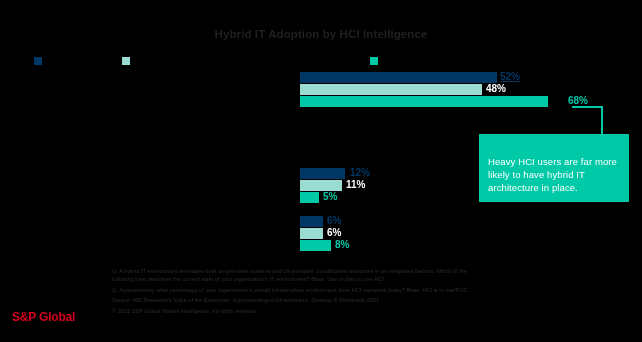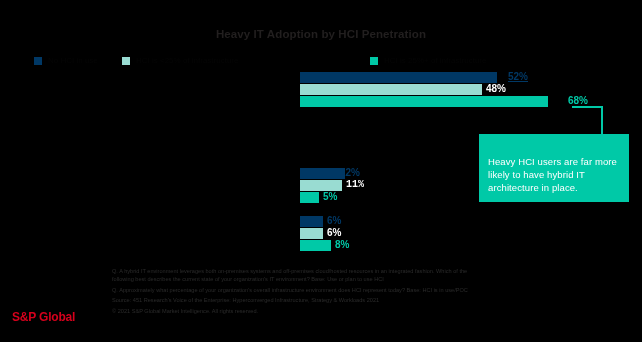--- a/index.html
+++ b/index.html
@@ -102,21 +102,21 @@
     color:#d6001c;
     letter-spacing:-.2px;
     white-space:nowrap;
   }
 </style>
 </head>
 <body>
 
 <div class="slide">
 
-  <div class="chart-title">Heavy IT Adoption by HCI Penetration</div>
+  <div class="chart-title">Hybrid IT Adoption by HCI Intelligence</div>
 
   <div class="legend">
     <div class="legend-item" style="left:34px;">
       <span class="legend-swatch" style="background:#003865;"></span>
       <span class="legend-label">No HCI in use</span>
     </div>
     <div class="legend-item" style="left:122px;">
       <span class="legend-swatch" style="background:#99dcd2;"></span>
       <span class="legend-label">HCI is &lt;25% of infrastructure</span>
     </div>
@@ -124,41 +124,41 @@
       <span class="legend-swatch" style="background:#00c9a7;"></span>
       <span class="legend-label">HCI is 25%+ of infrastructure</span>
     </div>
   </div>
 
   <div class="plot">
 
     <div class="group" style="top:0px;">
       <div class="bar-row">
         <div class="bar" style="width:197px;background:#003865;"></div>
-        <div class="bar-label" style="left:208px;color:#003865;text-decoration:underline;">52%</div>
+        <div class="bar-label" style="left:200px;color:#003865;text-decoration:underline;">52%</div>
       </div>
       <div class="bar-row">
         <div class="bar" style="width:182px;background:#99dcd2;"></div>
         <div class="bar-label" style="left:186px;color:#ffffff;">48%</div>
       </div>
       <div class="bar-row">
         <div class="bar" style="width:248px;background:#00c9a7;"></div>
         <div class="bar-label" style="left:268px;color:#00c9a7;">68%</div>
       </div>
     </div>
 
 
     <div class="group" style="top:96px;">
       <div class="bar-row">
         <div class="bar" style="width:45px;background:#003865;"></div>
-        <div class="bar-label" style="left:40px;color:#003865;">12%</div>
+        <div class="bar-label" style="left:50px;color:#003865;">12%</div>
       </div>
       <div class="bar-row">
         <div class="bar" style="width:42px;background:#99dcd2;"></div>
-        <div class="bar-label" style="left:46px;color:#ffffff;font-family:Liberation Mono, monospace;">11%</div>
+        <div class="bar-label" style="left:46px;color:#ffffff;">11%</div>
       </div>
       <div class="bar-row">
         <div class="bar" style="width:19px;background:#00c9a7;"></div>
         <div class="bar-label" style="left:23px;color:#00c9a7;">5%</div>
       </div>
     </div>
 
     <div class="group" style="top:144px;">
       <div class="bar-row">
         <div class="bar" style="width:23px;background:#003865;"></div>

